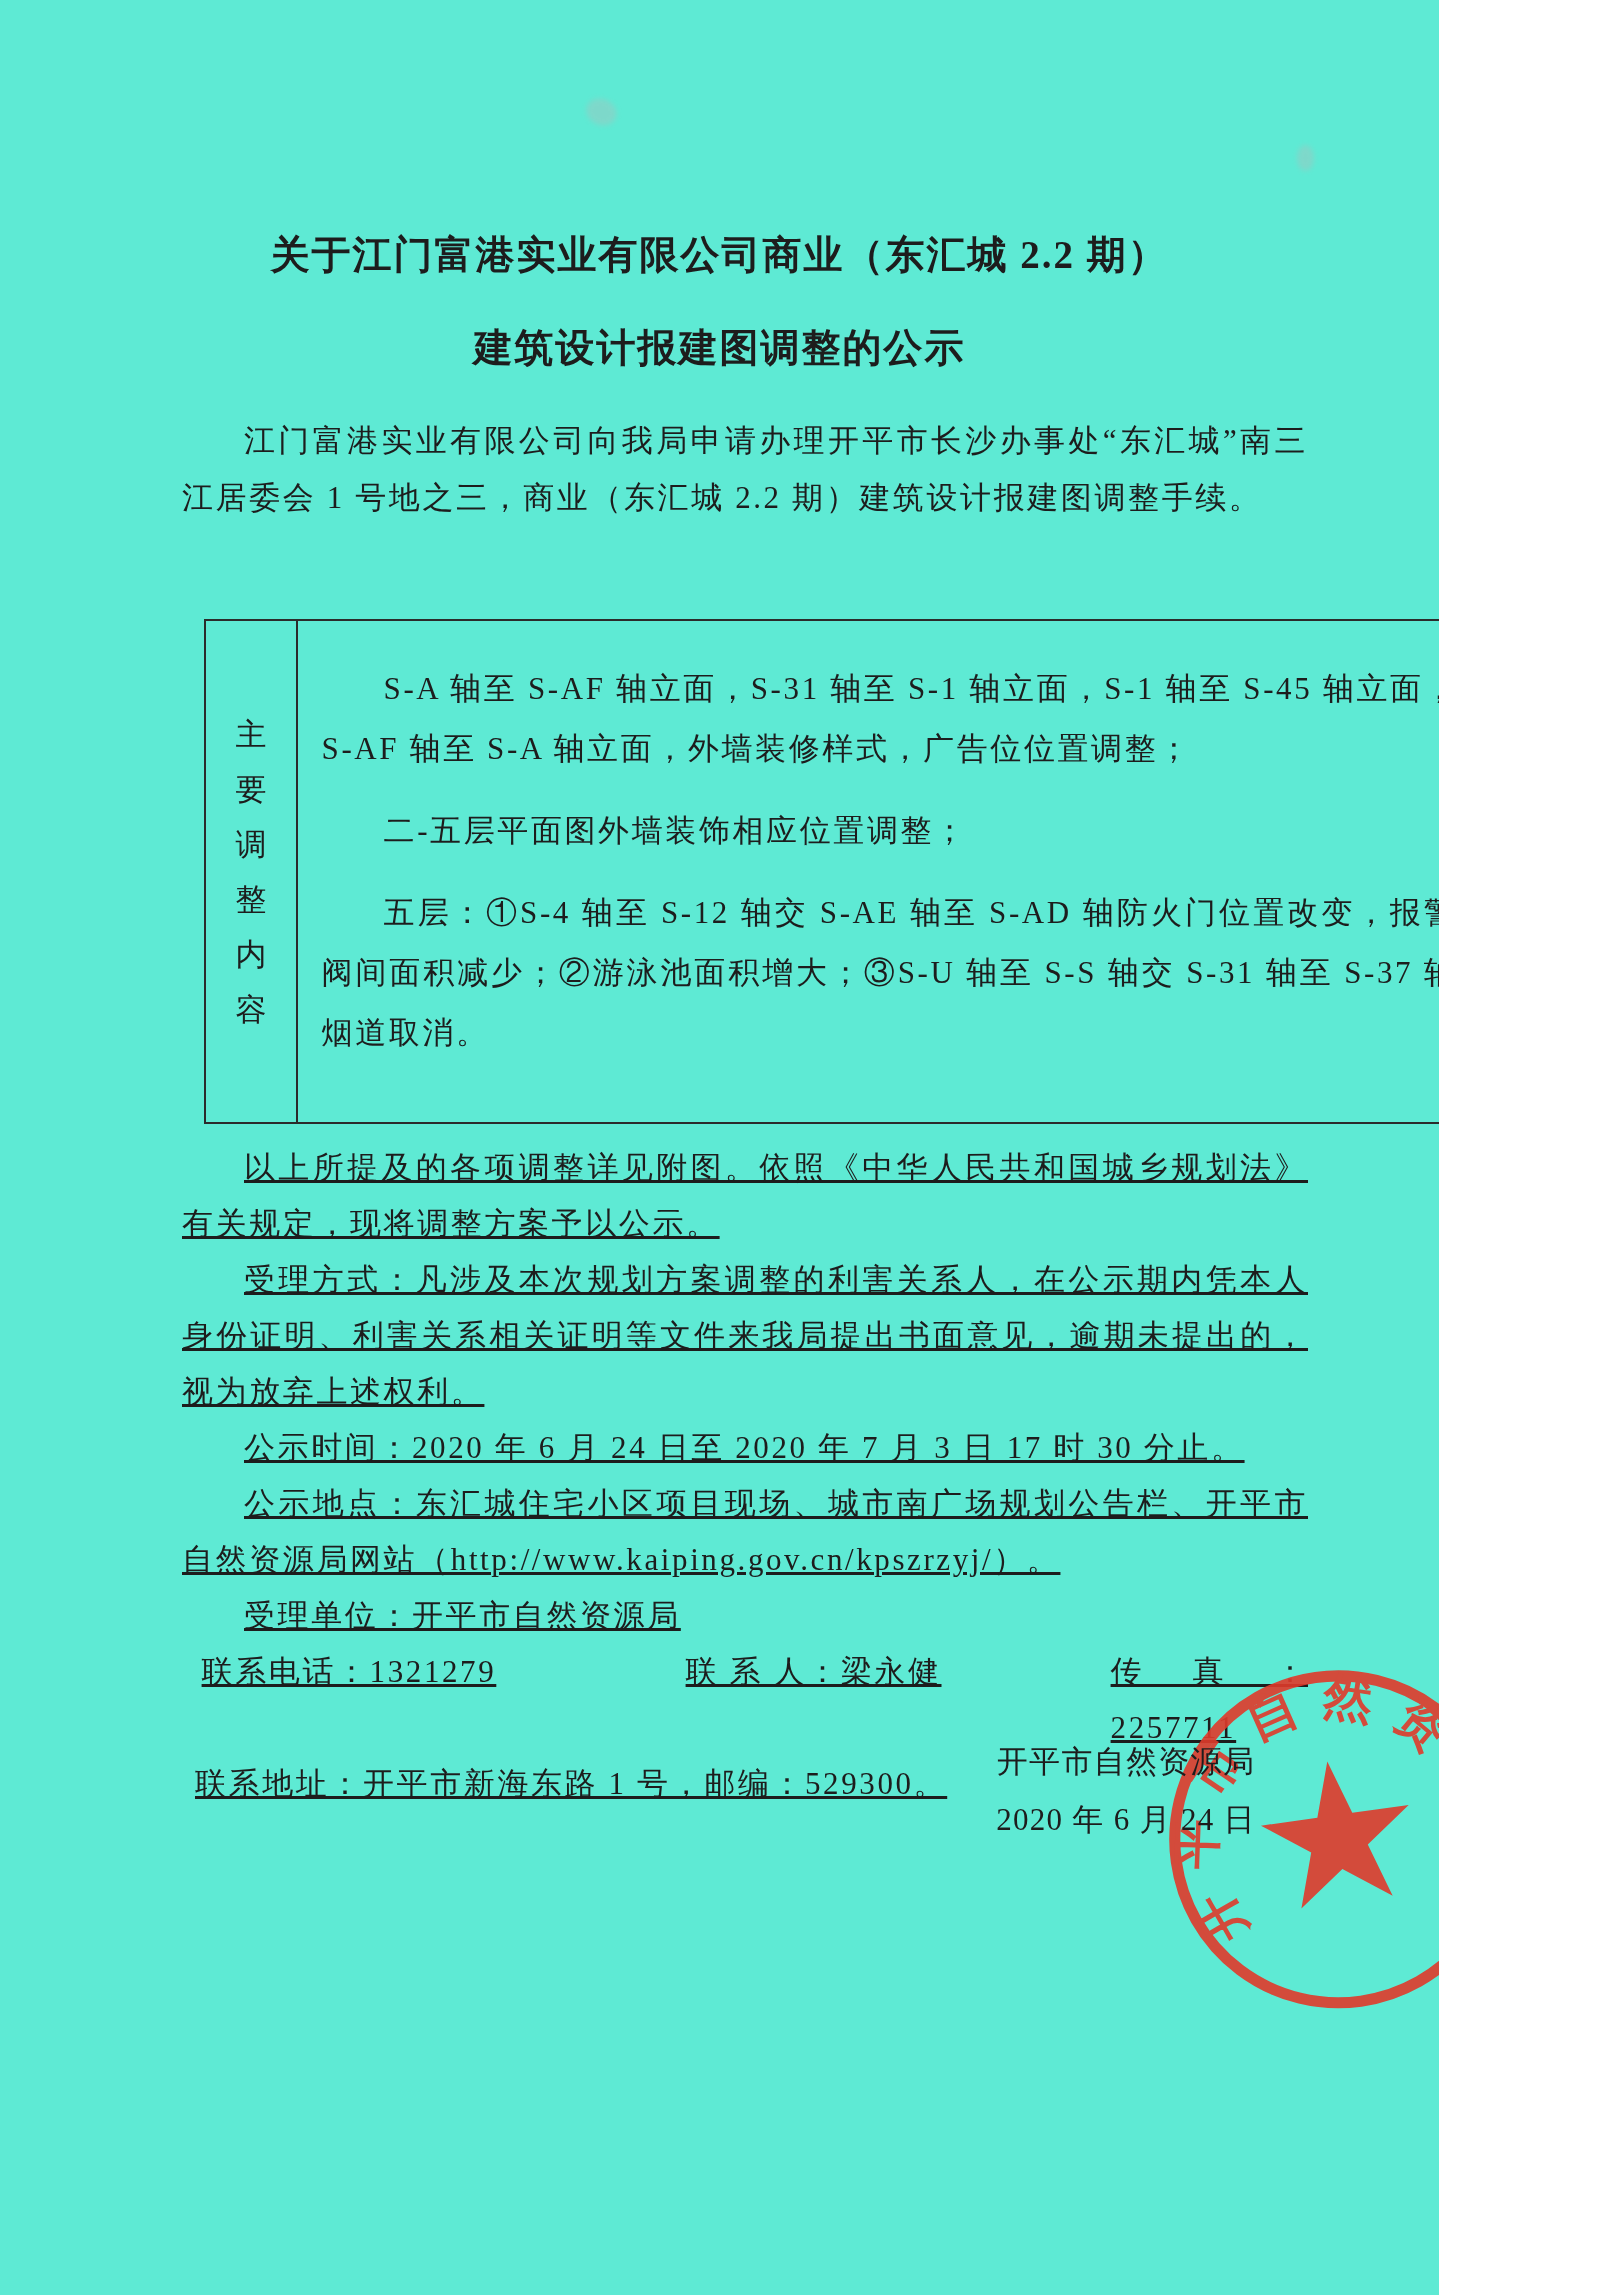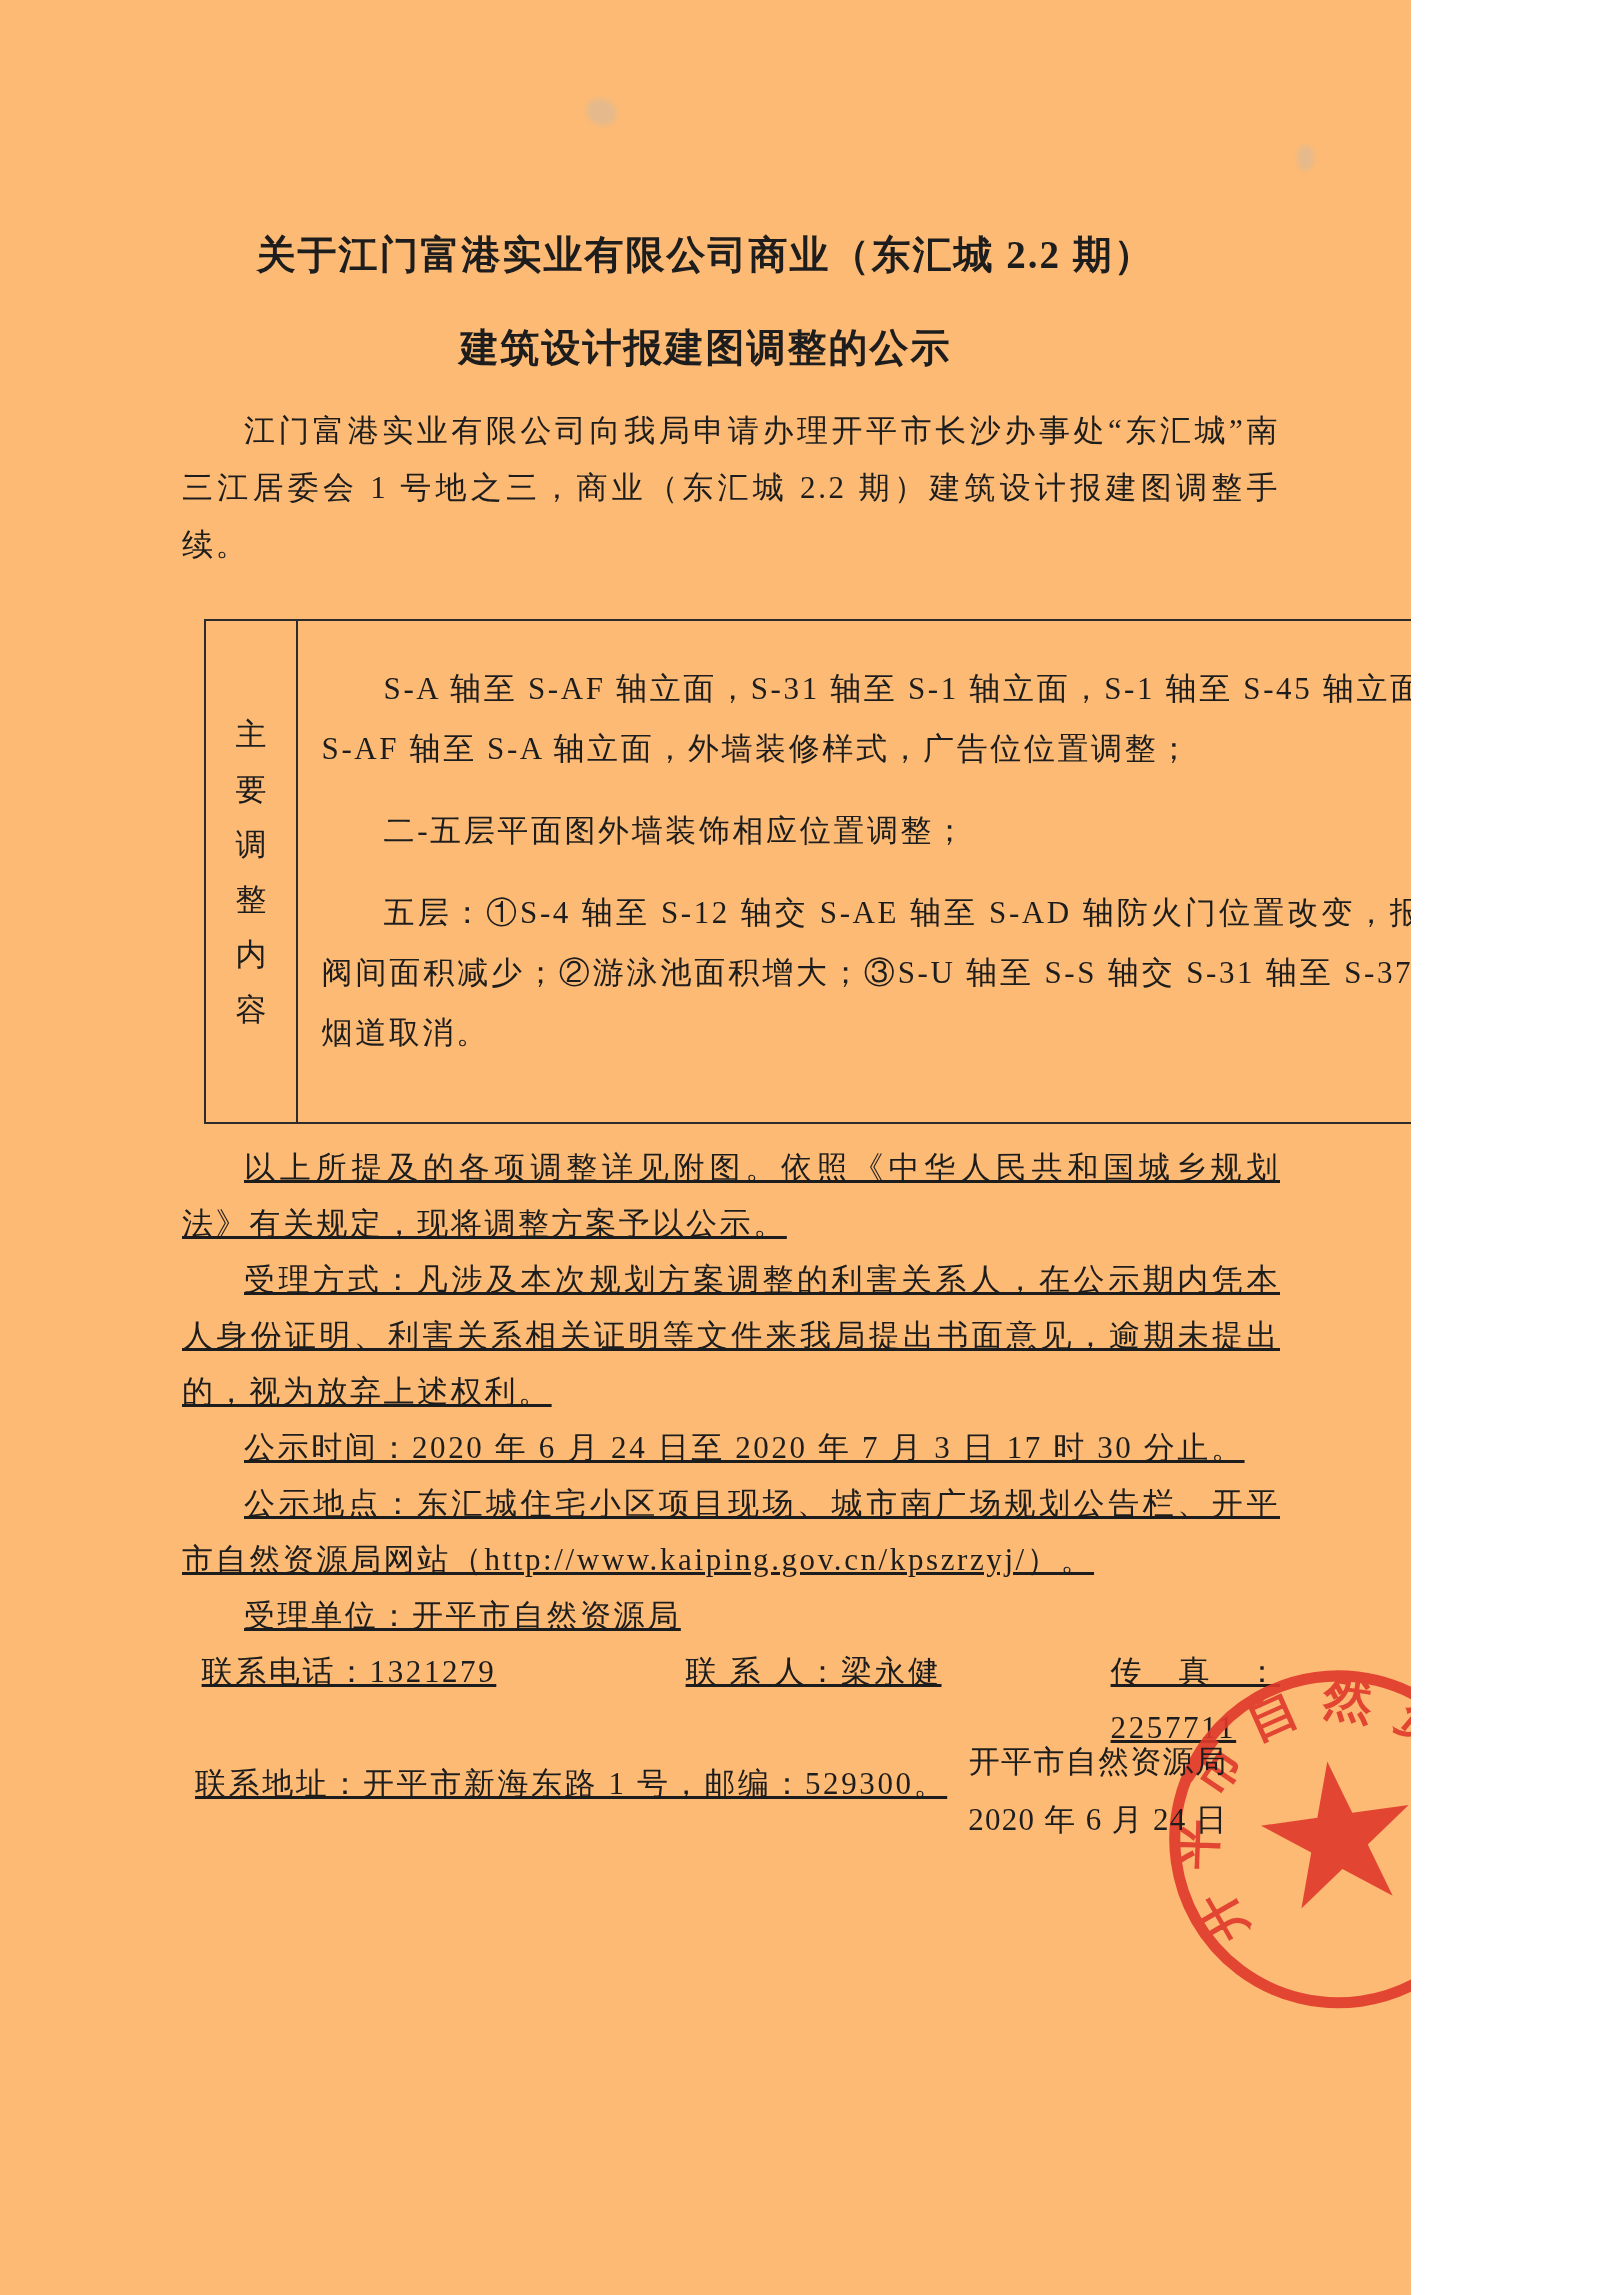--- a/index.html
+++ b/index.html
@@ -1,32 +1,33 @@
 <!DOCTYPE html>
 <html style="font-size:10.5px"><head>
 <meta charset="utf-8">
 <style>
   html,body{margin:0;padding:0;background:#ffffff;}
   .page{
     position:relative;
     width:1411px;height:2295px;
-    background:#fdba74;
+    background:#5eead4;
     font-family:"Liberation Serif","DejaVu Serif",serif;
     color:#1d1d1d;
     overflow:hidden;
+    padding-left:28px;
   }
   
   .title-block{
     position:absolute;top:208px;left:0;right:0;
     text-align:center;font-weight:700;
     font-size:39px;letter-spacing:2px;line-height:93px;
   }
   
   .intro{
-    position:absolute;top:402px;left:182px;right:131px;
+    position:absolute;top:412px;left:182px;right:131px;
     font-size:31px;line-height:57px;letter-spacing:2.6px;
     text-align:justify;text-indent:2em;
   }
   
   .main-table{
     position:absolute;top:619px;left:204px;
     width:1275px;height:505px;
     border:2.6px solid #2b2b2b;
     display:flex;box-sizing:border-box;
   }

